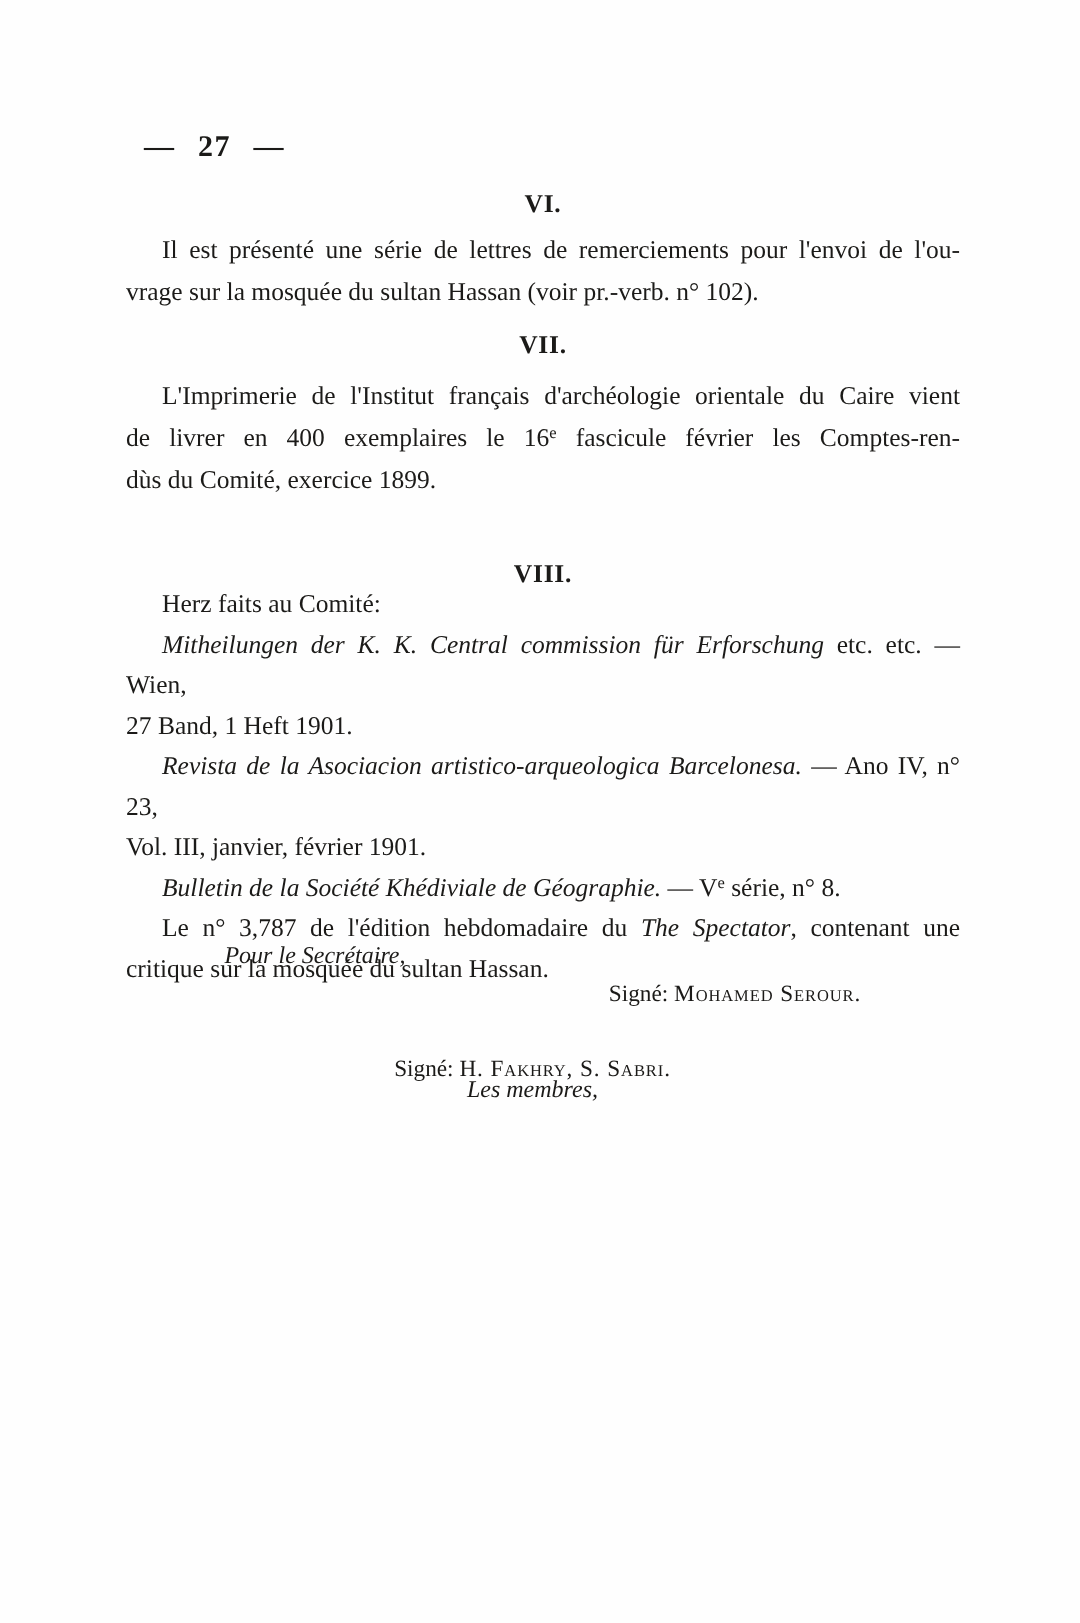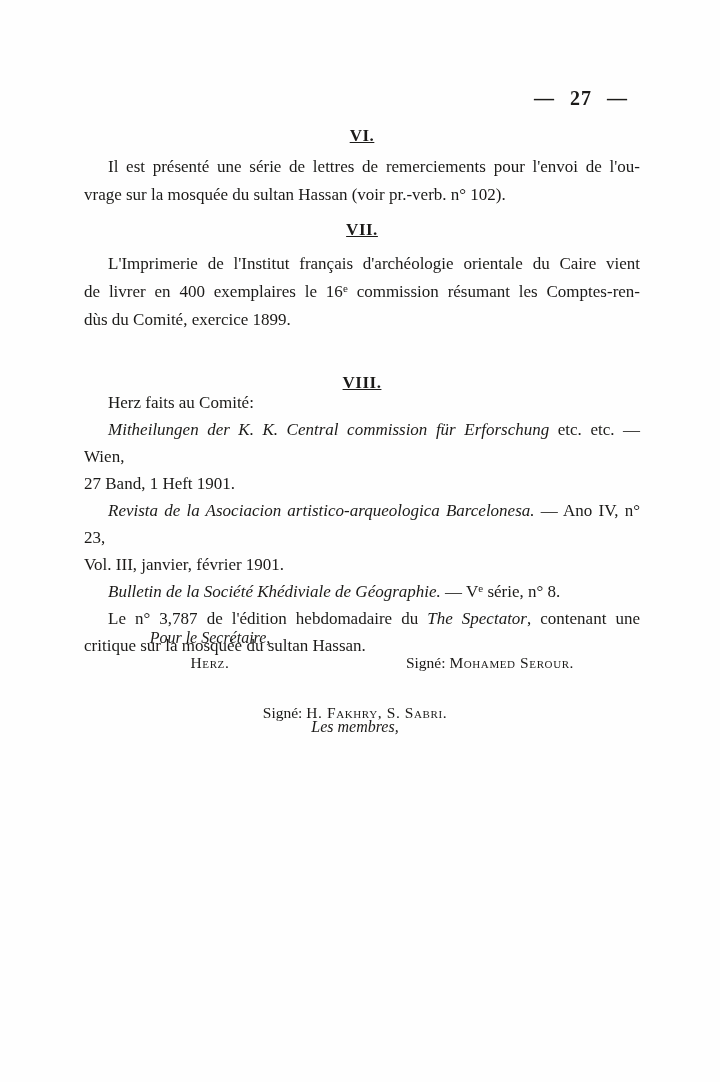--- a/index.html
+++ b/index.html
@@ -6,29 +6,29 @@
   .page{
     position:relative;
     width:720px;height:1082px;
     background:#fefefe;
     color:#1b1a18;
     font-family:"Liberation Serif","DejaVu Serif",serif;
     overflow:hidden;
   }
   .abs{position:absolute;}
   .pageno{
-    left:72px;top:87px;width:556px;
-    text-align:right;
+    left:96px;top:87px;width:556px;
+    text-align:left;
     font-size:20px;font-weight:700;
     word-spacing:9px;letter-spacing:1px;
   }
   .shead{
     left:84px;width:556px;
     text-align:center;
-    font-size:17px;font-weight:700;letter-spacing:0.5px;text-decoration:underline;
+    font-size:17px;font-weight:700;letter-spacing:0.5px;
   }
   .h6{top:126px}
   .h7{top:220px}
   .h8{top:373px}
   .block{left:84px;width:556px;font-size:17px;}
   .b6{top:153px;line-height:28px;}
   .b7{top:250px;line-height:28px;}
   .b8{top:389px;line-height:27px;}
   .line{text-align:left;white-space:normal;}
   .jl{text-align:justify;text-align-last:justify;}
@@ -55,37 +55,36 @@
 
   <div class="abs shead h6">VI.</div>
   <div class="abs block b6">
     <div class="line jl ind">Il est présenté une série de lettres de remerciements pour l'envoi de l'ou-</div>
     <div class="line">vrage sur la mosquée du sultan Hassan (voir pr.-verb. n° 102).</div>
   </div>
 
   <div class="abs shead h7">VII.</div>
   <div class="abs block b7">
     <div class="line jl ind">L'Imprimerie de l'Institut français d'archéologie orientale du Caire vient</div>
-    <div class="line jl"><span>de livrer en 400 exemplaires le 16</span><sup class="ord">e</sup> <span>commission résumant les Comptes-ren-</span></div>
+    <div class="line jl"><span>de livrer en 400 exemplaires le 16</span><sup class="ord">e</sup> <span>fascicule février les Comptes-ren-</span></div>
     <div class="line">dùs du Comité, exercice 1899.</div>
   </div>
 
   <div class="abs shead h8">VIII.</div>
   <div class="abs block b8">
     <div class="line ind">Herz faits au Comité:</div>
     <div class="line jl ind"><span class="it">Mitheilungen der K. K. Central commission für Erforschung</span> <span>etc. etc. — Wien,</span></div>
     <div class="line">27 Band, 1 Heft 1901.</div>
     <div class="line jl ind"><span class="it">Revista de la Asociacion artistico-arqueologica Barcelonesa.</span> <span>— Ano IV, n° 23,</span></div>
     <div class="line">Vol. III, janvier, février 1901.</div>
     <div class="line ind"><span class="it">Bulletin de la Société Khédiviale de Géographie.</span> <span>— V</span><sup class="ord">e</sup> <span>série, n° 8.</span></div>
     <div class="line jl ind"><span>Le n° 3,787 de l'édition hebdomadaire du</span> <span class="it">The Spectator</span><span>, contenant une</span></div>
     <div class="line">critique sur la mosquée du sultan Hassan.</div>
   </div>
 
   <div class="sig sig-role sig-left-role">Pour le Secrétaire,</div>
-  <div class="sig sig-name sig-left-name"><span class="sc">Herz.</span></div>
 
   <div class="sig sig-name sig-right-name"><span>Signé:</span> <span class="sc">Mohamed Serour.</span></div>
 
   <div class="sig sig-role sig-members-label">Les membres,</div>
   <div class="sig sig-name sig-members-names"><span>Signé:</span> <span class="sc">H. Fakhry, S. Sabri.</span></div>
 
 </div>
 
 </body></html>

